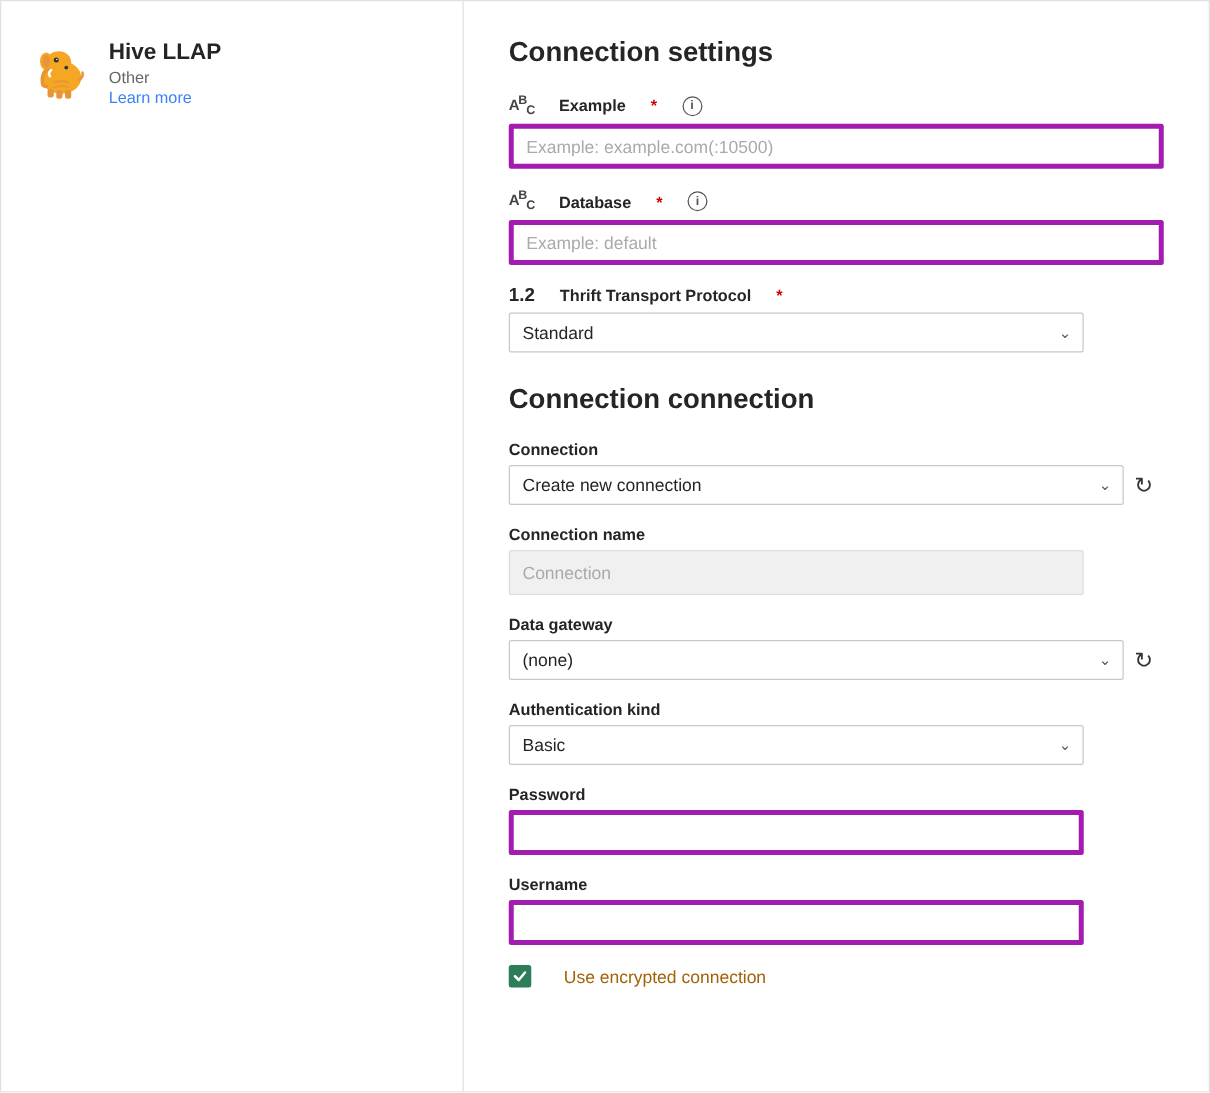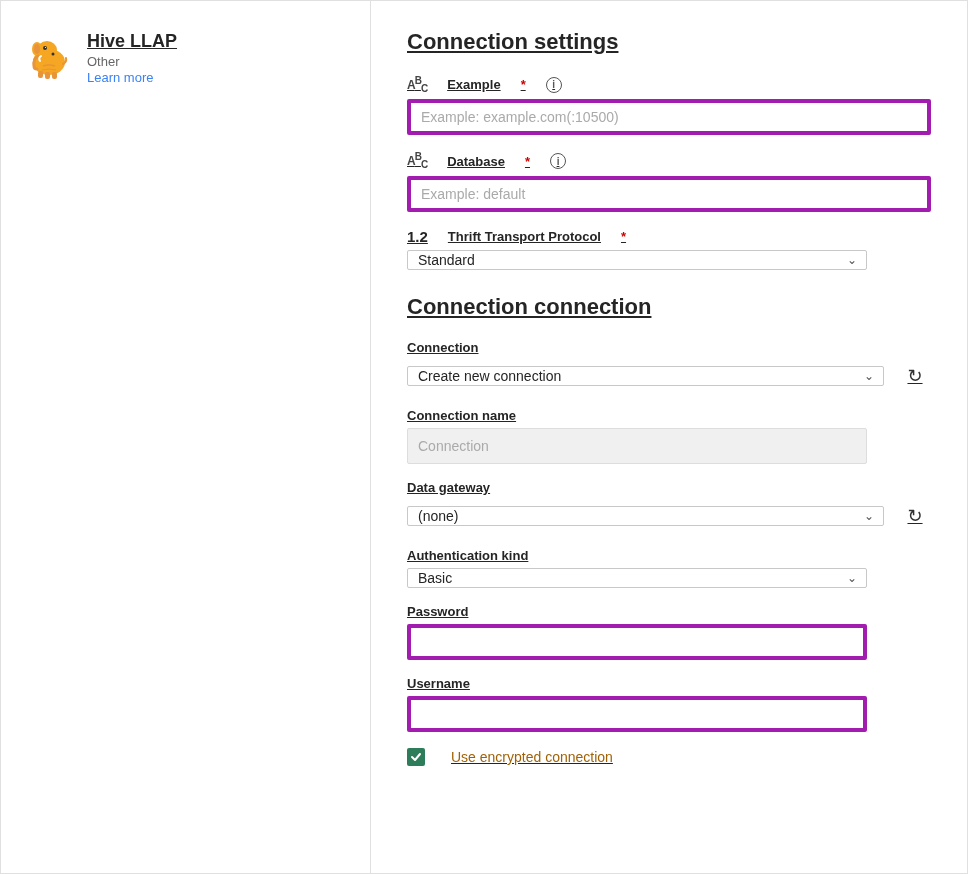--- a/index.html
+++ b/index.html
@@ -33,39 +33,37 @@
       margin-bottom: 10px;
     }
     .hive-icon {
       width: 48px;
       height: 48px;
     }
     .sidebar-title {
       font-size: 18px;
       font-weight: 600;
       color: #252525;
-      text-decoration: underline;
     }
     .sidebar-subtitle {
       font-size: 13px;
       color: #666;
       margin-top: 2px;
     }
     .sidebar-learn-more {
       color: #3b82f6;
       text-decoration: none;
       font-size: 13px;
       margin-top: 4px;
       cursor: pointer;
     }
     .main-content {
       flex: 1;
       padding: 28px 36px;
       overflow-y: auto;
-      text-decoration: underline;
     }
     .section-title {
       font-size: 22px;
       font-weight: 600;
       color: #252525;
       margin-bottom: 20px;
     }
     .field-group {
       margin-bottom: 16px;
     }
@@ -125,21 +123,21 @@
       color: #999;
       border: 1px solid #ddd;
     }
     .select-wrapper {
       position: relative;
       display: inline-block;
       width: 460px;
     }
     .custom-select {
       width: 100%;
-      height: 20px;
+      height: 32px;
       border: 1px solid #c8c8c8;
       border-radius: 2px;
       padding: 0 24px 0 10px;
       font-size: 14px;
       color: #252525;
       background: #fff;
       appearance: none;
       -webkit-appearance: none;
       cursor: pointer;
       outline: none;
@@ -149,21 +147,21 @@
       right: 10px;
       top: 50%;
       transform: translateY(-50%);
       pointer-events: none;
       color: #555;
       font-size: 12px;
     }
     .connection-row {
       display: flex;
       align-items: center;
-      gap: 15px;
+      gap: 0;
     }
     .connection-row .select-wrapper {
       flex: 1;
     }
     .refresh-btn {
       width: 32px;
       height: 32px;
       border: none;
       background: transparent;
       cursor: pointer;

